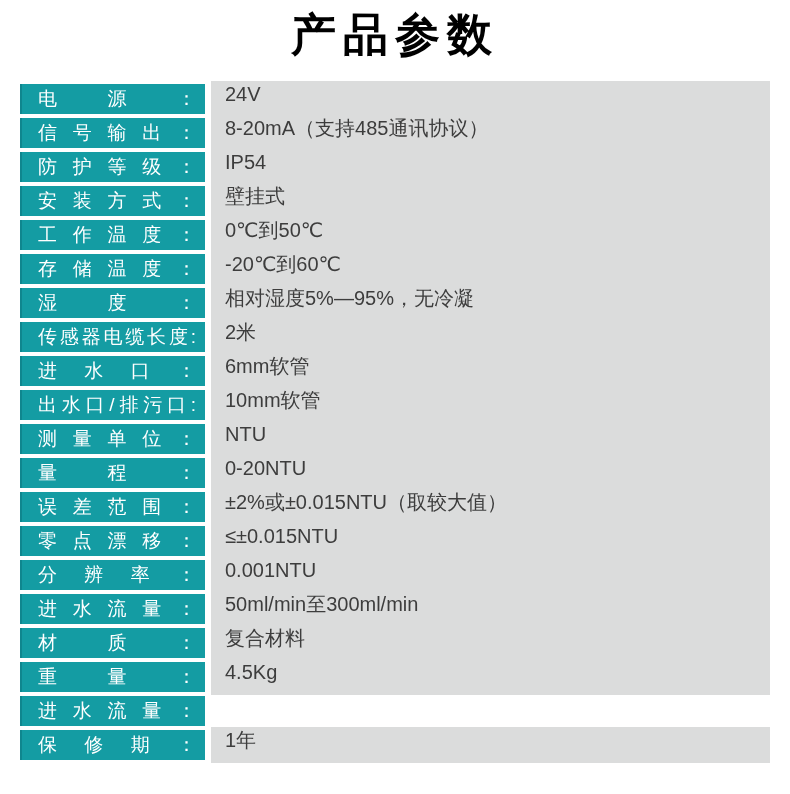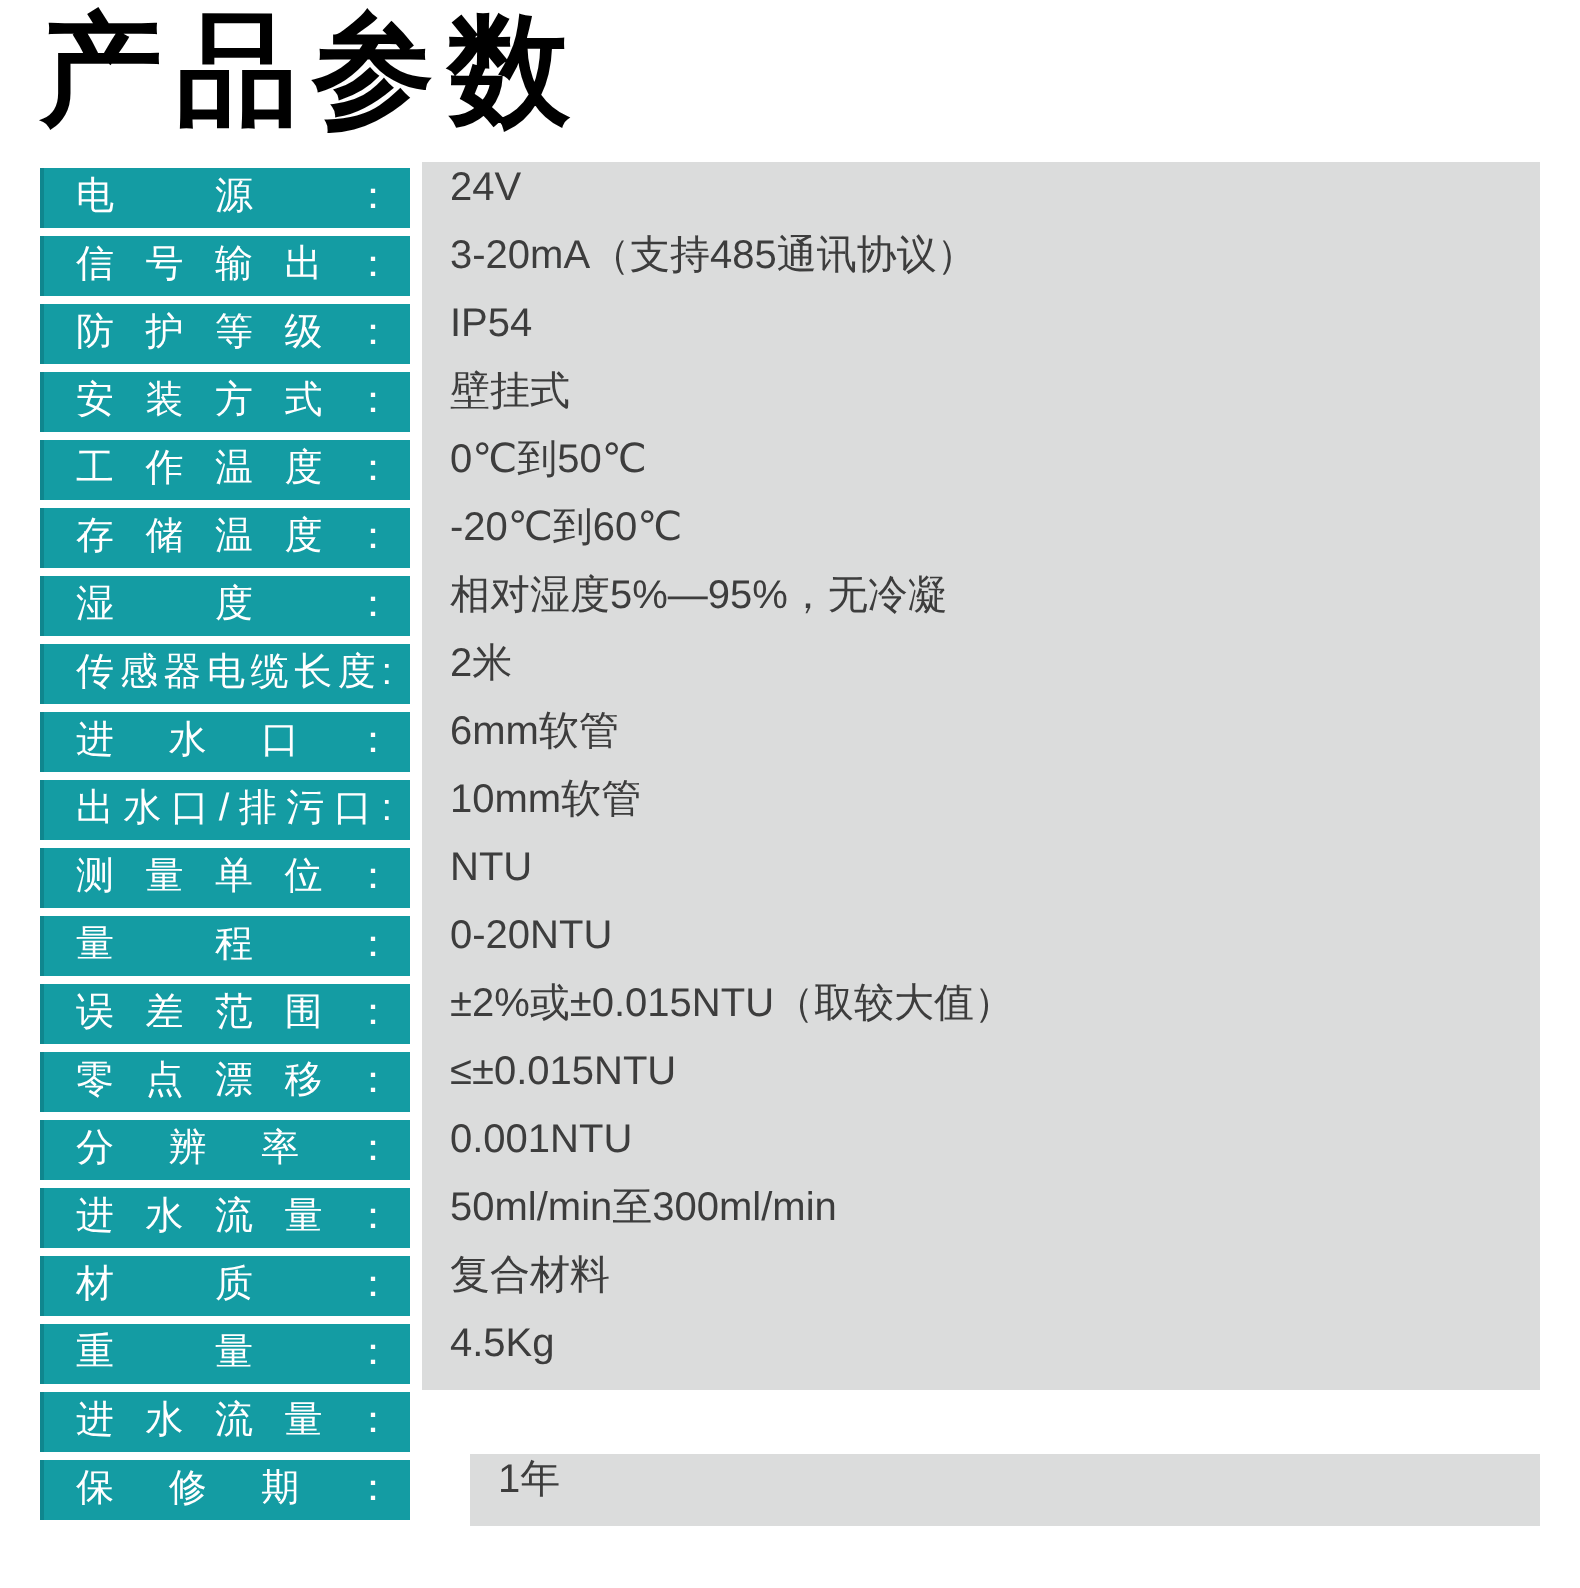--- a/index.html
+++ b/index.html
@@ -16,38 +16,38 @@
   .sheet {
     width: 790px;
     height: 794px;
     box-sizing: border-box;
     padding: 0 20px;
   }
   .page-title {
     margin: 6px 0 0 0;
     height: 58px;
     line-height: 58px;
-    font-size: 61px;
+    text-align: center;
+    font-size: 45px;
     font-weight: 900;
     letter-spacing: 7px;
     color: #000000;
     white-space: nowrap;
   }
   .spec-table {
     margin-top: 20px;
   }
   .spec-row {
     display: flex;
     align-items: stretch;
     height: 30px;
     margin-bottom: 4px;
   }
   .spec-row:last-child {
     margin-bottom: 16px;
-    gap: 24px;
   }
   .spec-label {
     flex: 0 0 185px;
     box-sizing: border-box;
     height: 30px;
     line-height: 30px;
     background: #149CA3;
     border-left: 2px solid #0F868E;
     color: #ffffff;
     font-size: 19px;
@@ -77,21 +77,21 @@
 <div class="sheet">
   <h1 class="page-title">产品参数</h1>
   <div class="spec-table" id="spec-table">
   <div class="spec-row">
     <div class="spec-label">电源：</div>
     <div class="spec-value">24V</div>
   </div>
 
   <div class="spec-row">
     <div class="spec-label">信号输出：</div>
-    <div class="spec-value">3-20mA（支持485通讯协议）</div>
+    <div class="spec-value">8-20mA（支持485通讯协议）</div>
   </div>
 
   <div class="spec-row">
     <div class="spec-label">防护等级：</div>
     <div class="spec-value">IP54</div>
   </div>
 
   <div class="spec-row">
     <div class="spec-label">安装方式：</div>
     <div class="spec-value">壁挂式</div>

